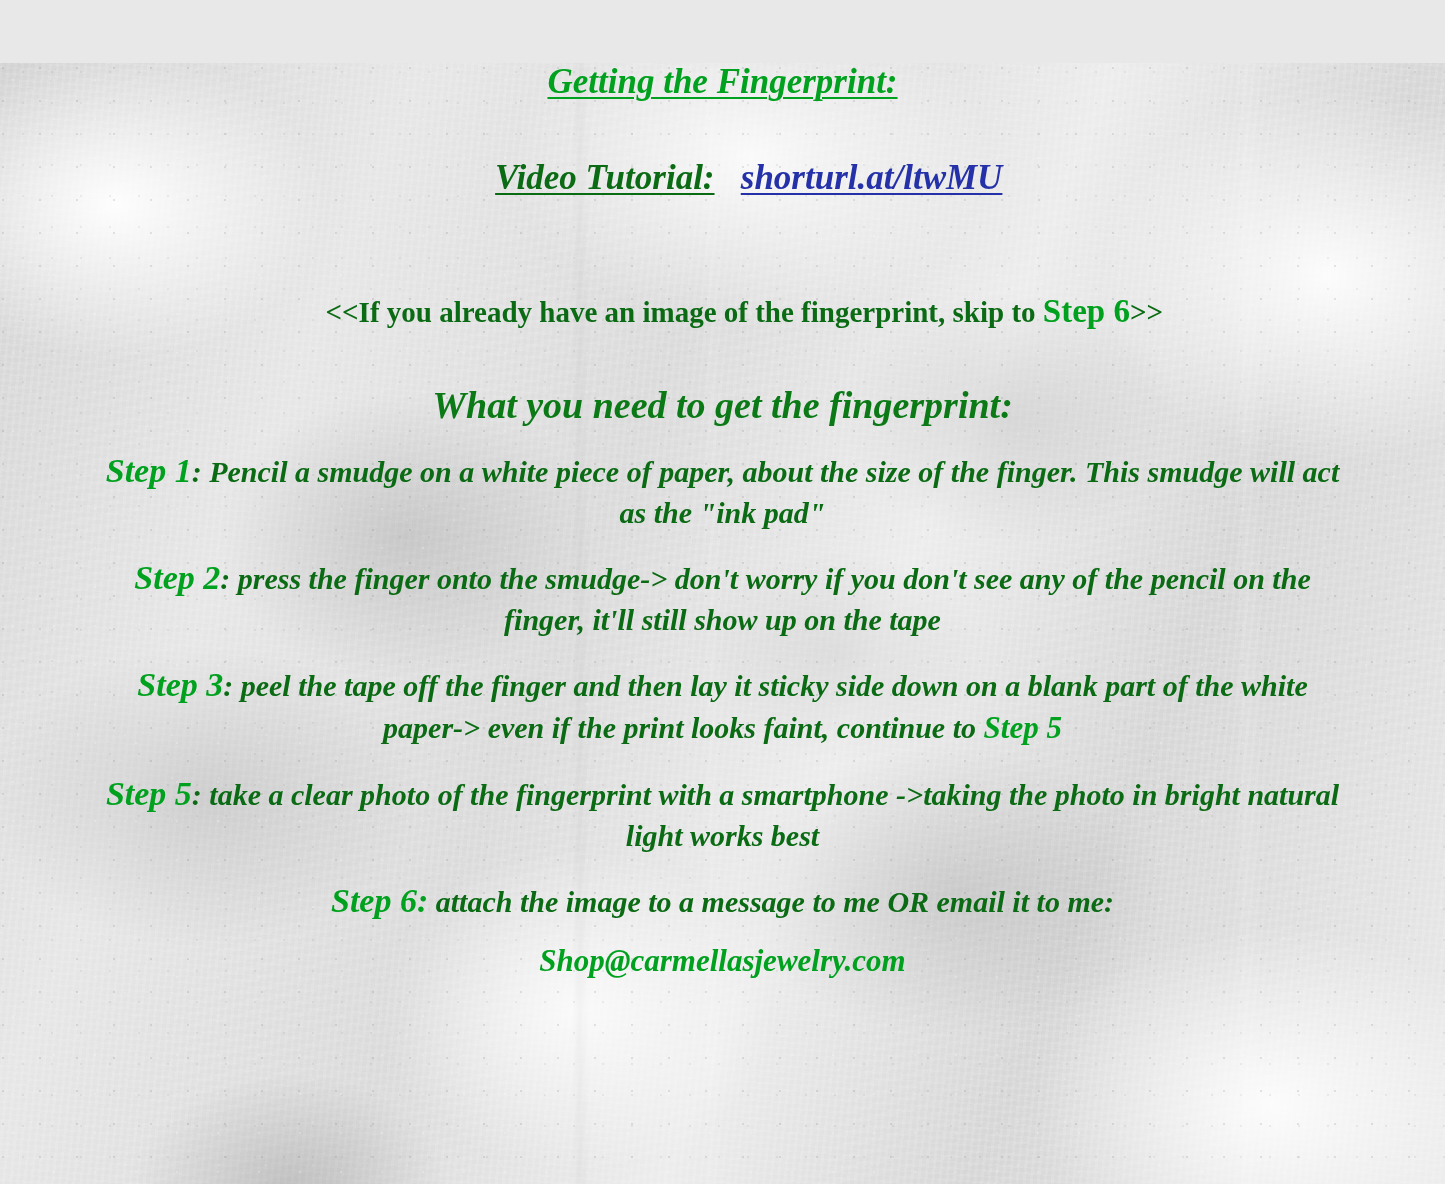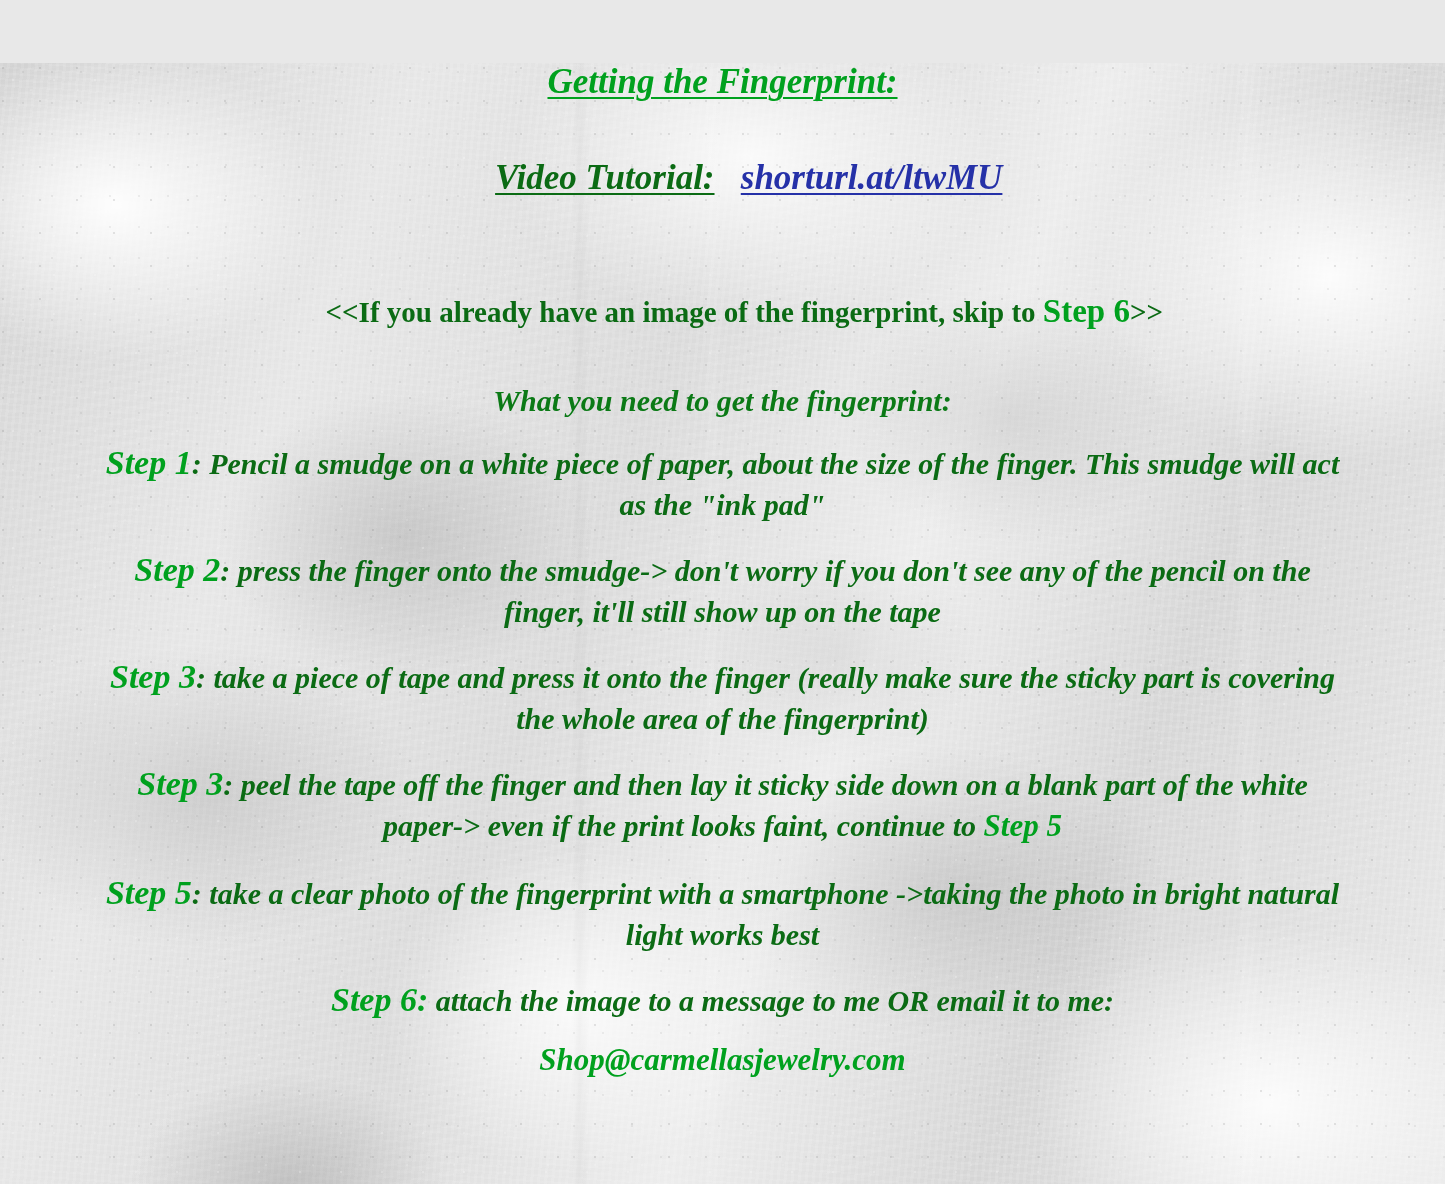--- a/index.html
+++ b/index.html
@@ -135,21 +135,21 @@
     white-space:pre;
   }
   .skip-note .bright {
     color:#00a11e;
     font-size:33px;
   }
 
   
   .need {
     margin-top:25px;
-    font-size:30px;
+    font-size:38px;
     font-weight:bold;
     font-style:italic;
     color:#0b7a16;
   }
 
   
   .supplies {
     margin-top:21px;
     font-size:30px;
     font-weight:bold;
@@ -210,23 +210,20 @@
 
 
     <div class="step">
       <span class="step-label">Step 1</span><span>: Pencil a smudge on a white piece of paper, about the size of the finger. This smudge will act as the "ink pad"</span>
     </div>
 
     <div class="step">
       <span class="step-label">Step 2</span><span>: press the finger onto the smudge-&gt; don't worry if you don't see any of the pencil on the finger, it'll still show up on the tape</span>
     </div>
 
-    <div class="step">
-      <span class="step-label">Step 3</span><span>: take a piece of tape and press it onto the finger (really make sure the sticky part is covering the whole area of the fingerprint)</span>
-    </div>
 
     <div class="step">
       <span class="step-label">Step 3</span><span>: peel the tape off the finger and then lay it sticky side down on a blank part of the white paper-&gt; even if the print looks faint, continue to </span><span class="step-ref">Step 5</span>
     </div>
 
     <div class="step">
       <span class="step-label">Step 5</span><span>: take a clear photo of the fingerprint with a smartphone -&gt;taking the photo in bright natural light works best</span>
     </div>
 
     <div class="step">

